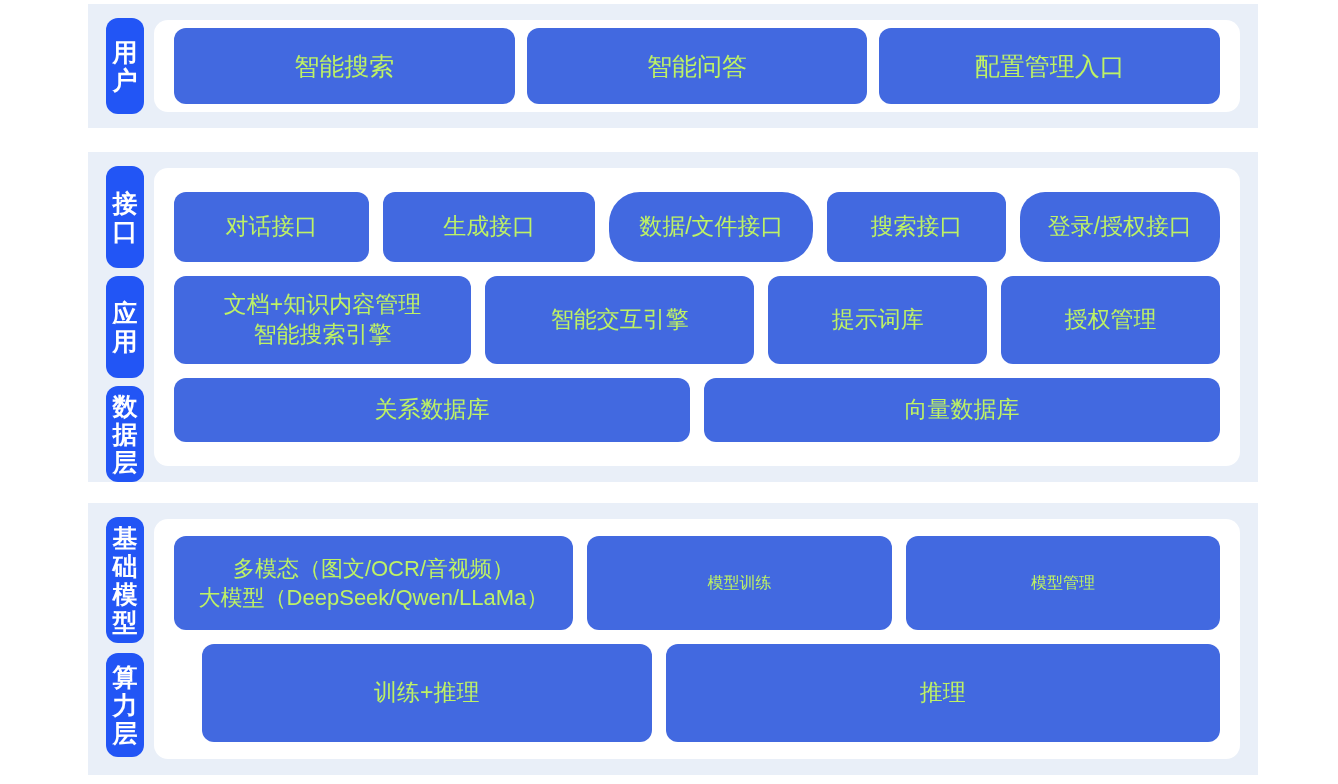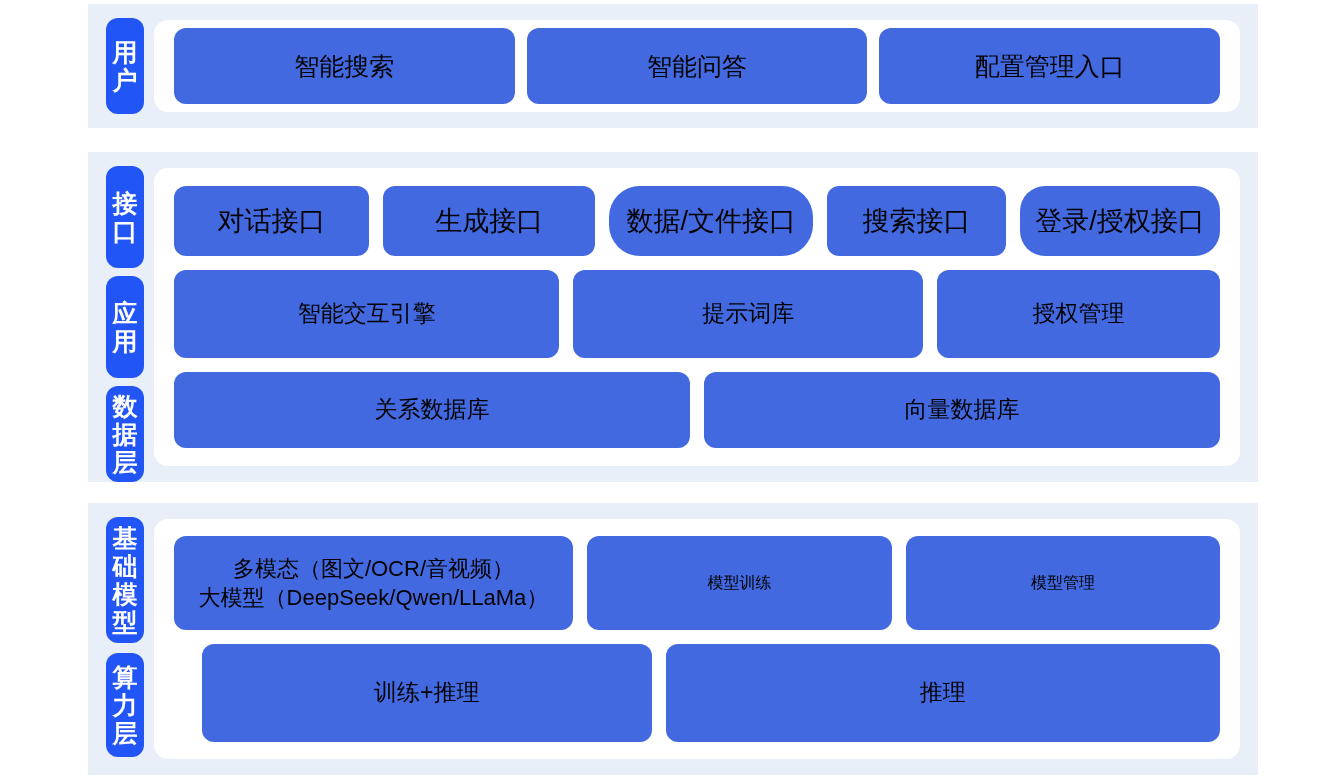--- a/index.html
+++ b/index.html
@@ -93,59 +93,59 @@
   }
 
   .row {
     display: flex;
     flex-direction: row;
     align-items: stretch;
   }
 
   .box {
     background: #4269e0;
-    color: #000000;
+    color: #bef264;
     border-radius: 12px;
     display: flex;
     align-items: center;
     justify-content: center;
     text-align: center;
     font-size: 23px;
     line-height: 1.28;
     padding: 4px 6px;
     box-sizing: border-box;
     white-space: pre-line;
   }
 
   
   #row-user { height: 76px; }
   #row-user .box { flex: 1 1 0; margin-right: 12px; font-size: 25px; }
   #row-user .box:last-child { margin-right: 0; }
 
   
   #row-interface { height: 70px; margin-bottom: 14px; }
-  #row-interface .box { margin-right: 14px; font-size: 27px; }
+  #row-interface .box { margin-right: 14px; font-size: 23px; }
   #row-interface .box:last-child { margin-right: 0; border-radius: 25px; }
   #row-interface .box:nth-child(1) { flex: 1.02 1 0; }
   #row-interface .box:nth-child(2) { flex: 1.12 1 0; }
   #row-interface .box:nth-child(3) { flex: 1.07 1 0; border-radius: 31px; }
   #row-interface .box:nth-child(4) { flex: 0.93 1 0; }
   #row-interface .box:nth-child(5) { flex: 1.05 1 0; }
 
   
   #row-application { height: 88px; margin-bottom: 14px; }
   #row-application .box { margin-right: 14px; font-size: 23px; }
   #row-application .box:last-child { margin-right: 0; }
   #row-application .box:nth-child(1) { flex: 1.35 1 0; line-height: 1.3; }
   #row-application .box:nth-child(2) { flex: 1.22 1 0; text-align: right; }
   #row-application .box:nth-child(3) { flex: 0.98 1 0; }
   #row-application .box:nth-child(4) { flex: 0.98 1 0; }
 
   
-  #row-data { height: 76px; }
+  #row-data { height: 64px; }
   #row-data .box { margin-right: 14px; font-size: 23px; }
   #row-data .box:last-child { margin-right: 0; }
   #row-data .box:nth-child(1) { flex: 1 1 0; }
   #row-data .box:nth-child(2) { flex: 1 1 0; }
   #row-data .box:nth-child(3) { flex: 1.08 1 0; }
 
   
   #row-model { height: 94px; margin-bottom: 14px; }
   #row-model .box { margin-right: 14px; font-size: 16px; }
   #row-model .box:last-child { margin-right: 0; }
@@ -201,20 +201,22 @@
 
       <div class="row" id="row-interface">
         <div class="box">对话接口</div>
         <div class="box">生成接口</div>
         <div class="box">数据/文件接口</div>
         <div class="box">搜索接口</div>
         <div class="box">登录/授权接口</div>
       </div>
 
       <div class="row" id="row-application">
+        <div class="box">文档+知识内容管理
+智能搜索引擎</div>
         <div class="box">智能交互引擎</div>
         <div class="box">提示词库</div>
         <div class="box">授权管理</div>
       </div>
 
       <div class="row" id="row-data">
         <div class="box">关系数据库</div>
         <div class="box">向量数据库</div>
       </div>
 

